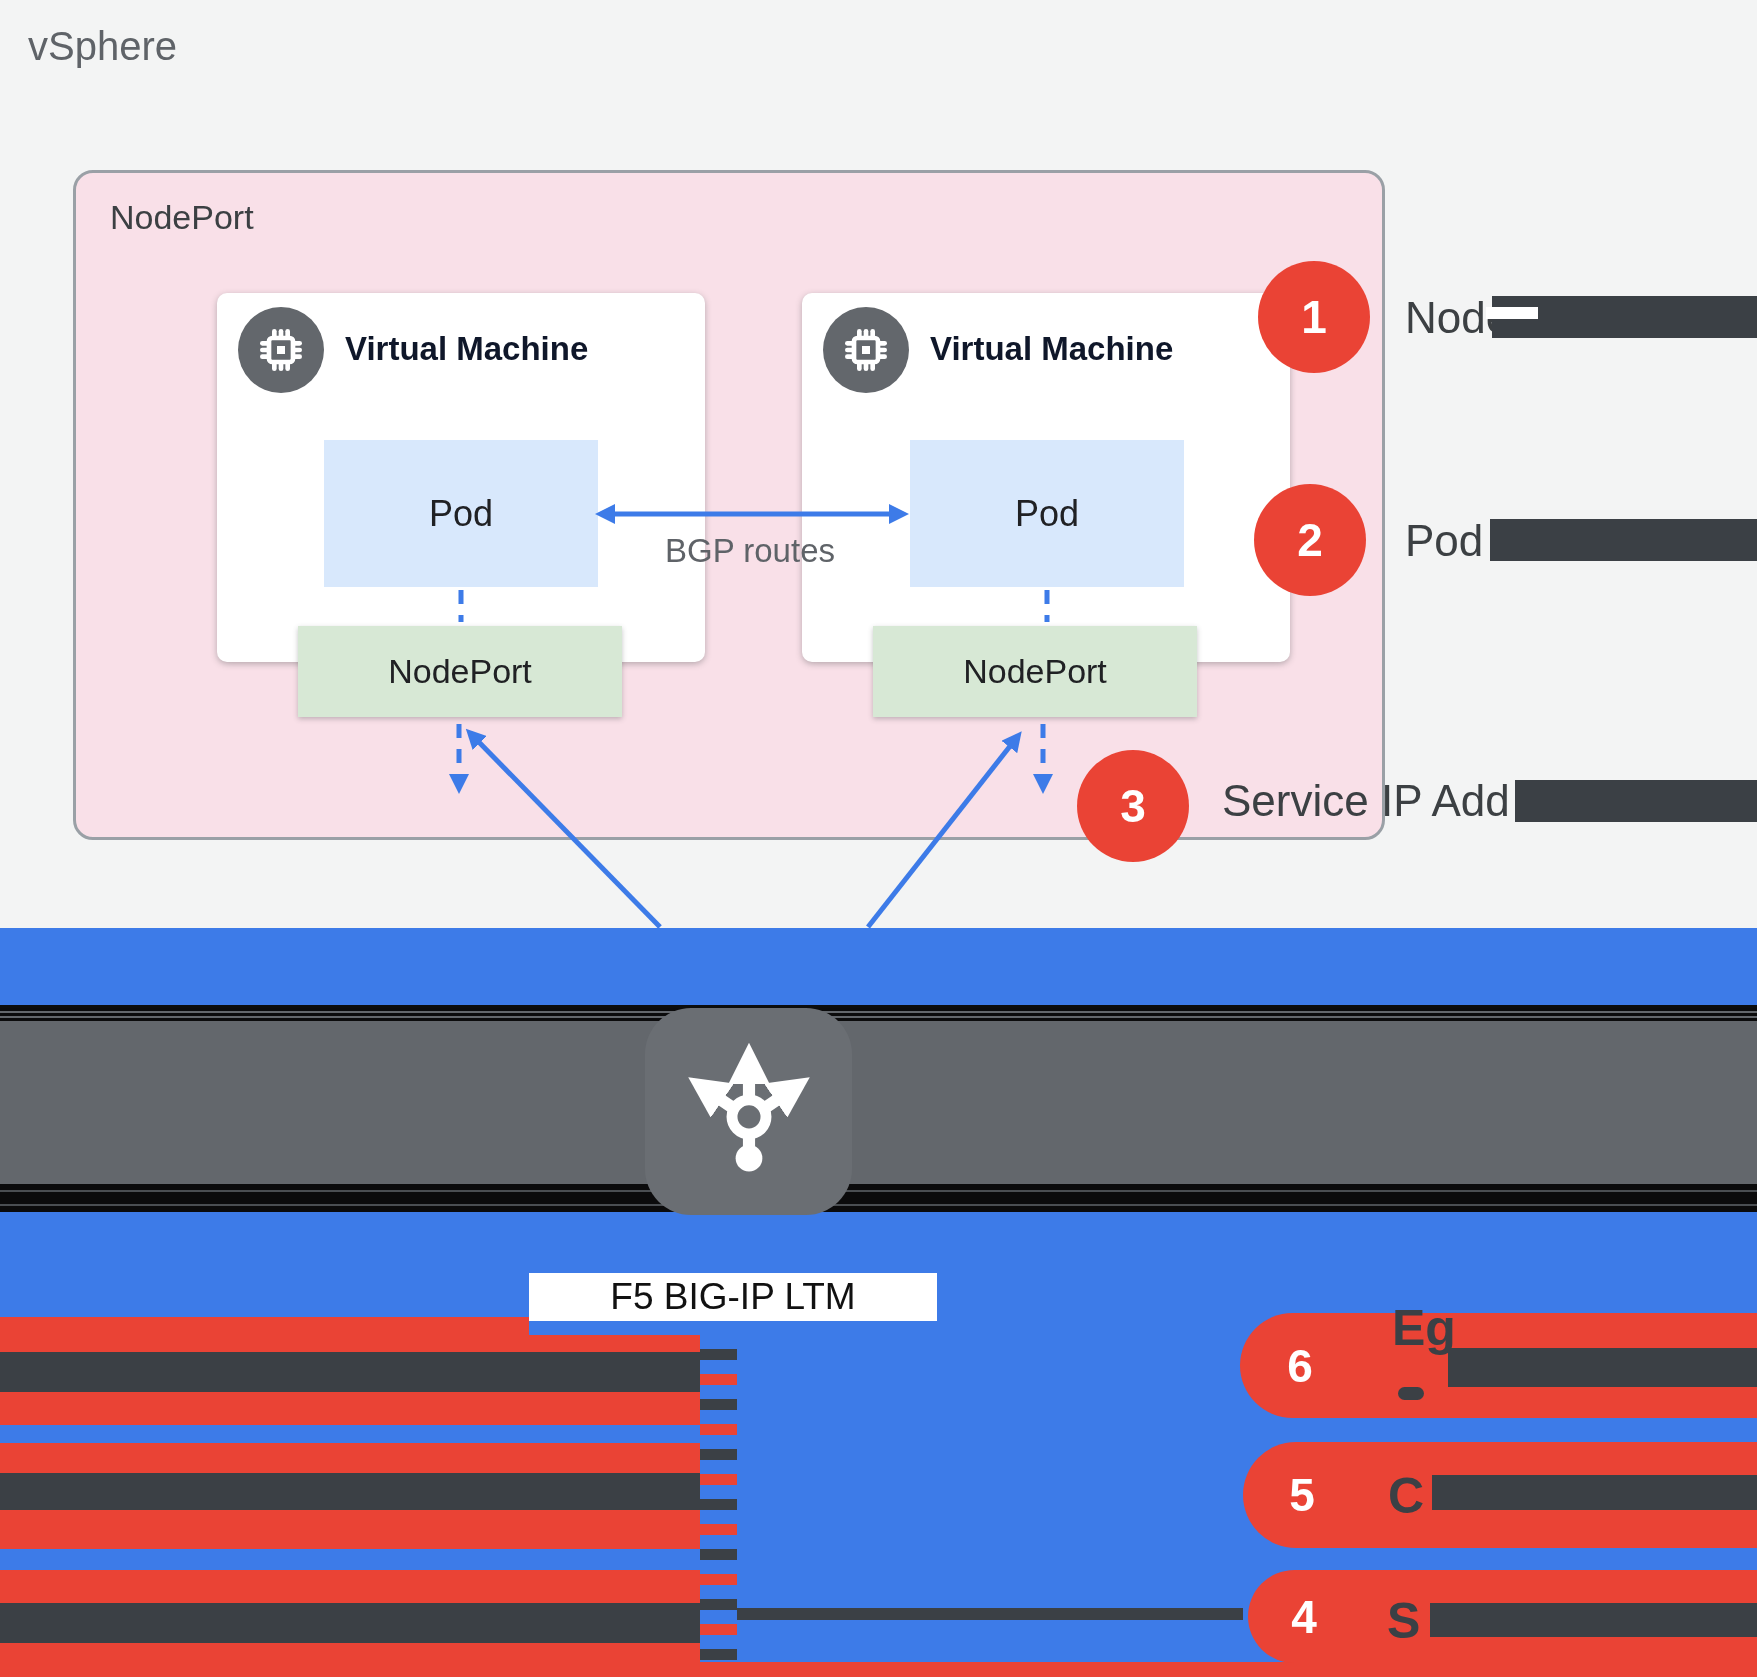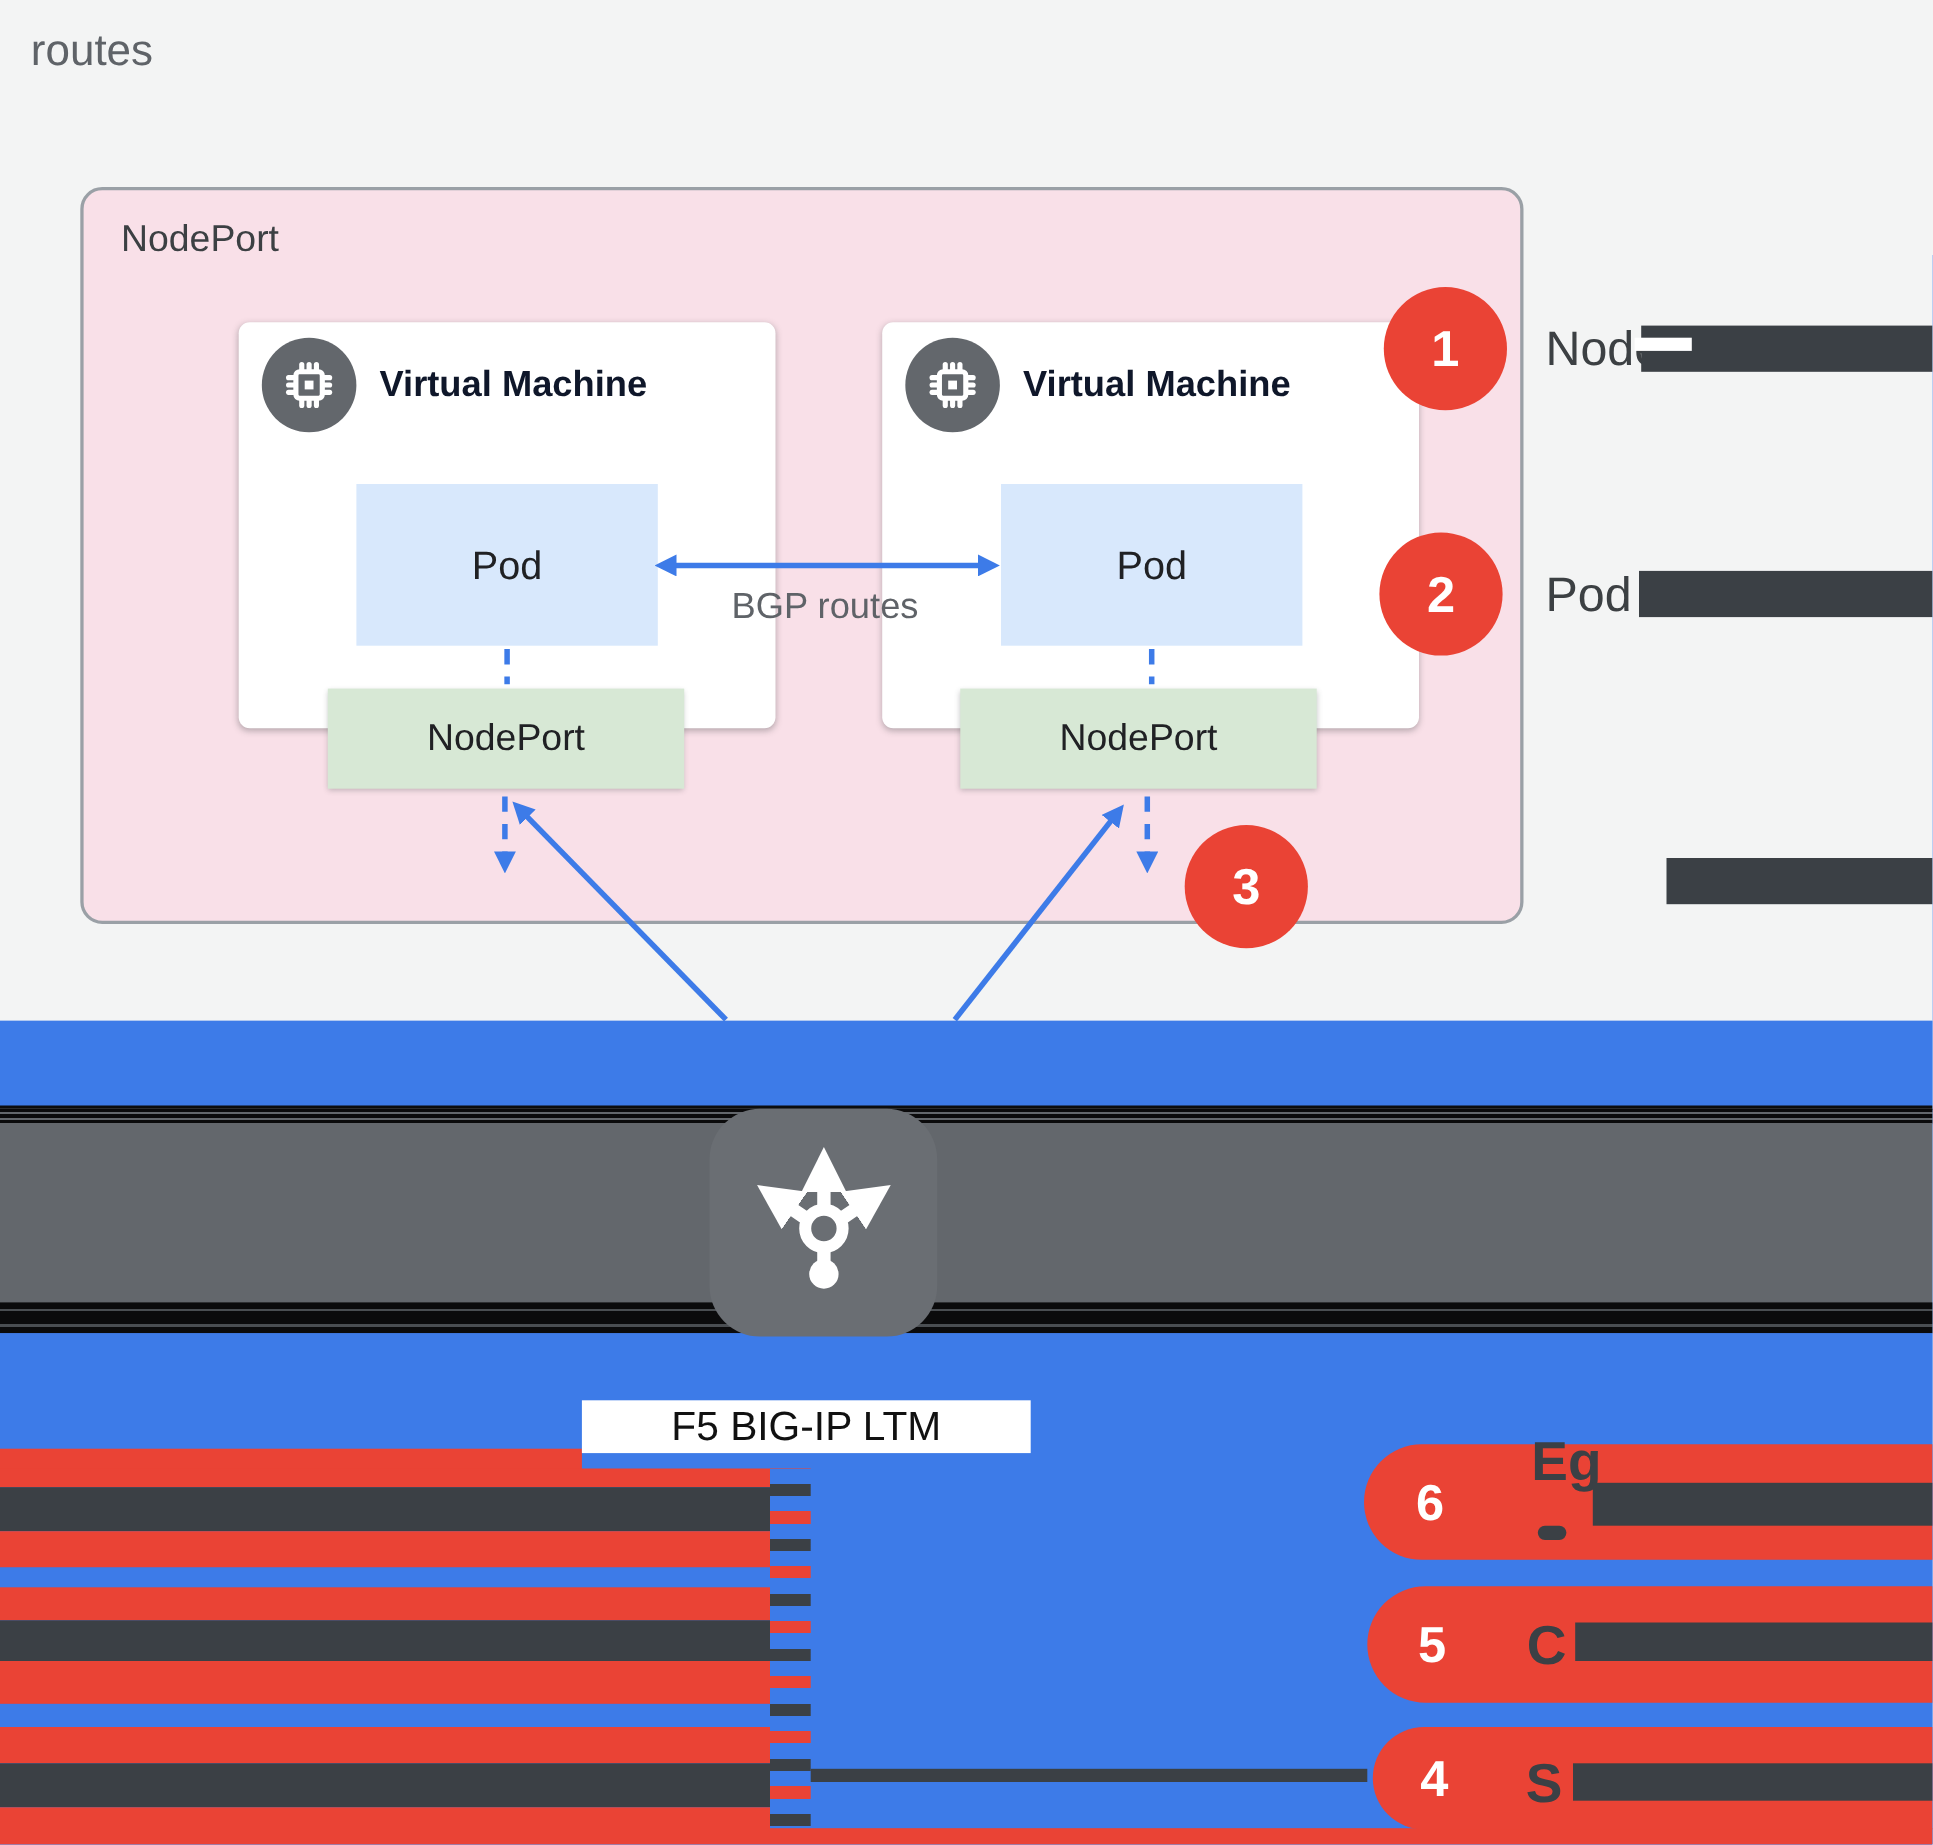--- a/index.html
+++ b/index.html
@@ -48,21 +48,21 @@
   .pill{background:#EA4335;border-radius:56px 0 0 56px;}
   .pill-num{color:#FFFFFF;font-size:46px;font-weight:600;}
   .frag{color:#3B4045;font-size:50px;font-weight:bold;}
 </style>
 </head>
 <body>
 
 <div id="stage">
 
   <div class="abs top-bg"></div>
-  <div class="abs vsphere">routes</div>
+  <div class="abs vsphere">vSphere</div>
 
   <div class="abs cluster"></div>
   <div class="abs cluster-label">NodePort</div>
 
   <div class="abs vm vm1"></div>
   <div class="abs vm vm2"></div>
 
   <div class="abs vm-icon flexc" style="left:238px;">
     <svg width="64" height="64" viewBox="0 0 96 96">
       <g stroke="#fff" stroke-width="7" fill="none" stroke-linecap="round">
@@ -141,20 +141,21 @@
 
   <div class="abs acircle flexc" style="left:1254px;top:484px;">
     <span>2</span>
   </div>
   <div class="abs alabel" style="left:1405px;top:516px;">Pod</div>
   <div class="abs redact" style="left:1490px;top:519px;width:267px;height:42px;"></div>
 
   <div class="abs acircle flexc" style="left:1077px;top:750px;">
     <span>3</span>
   </div>
+  <div class="abs alabel" style="left:1222px;top:776px;">Service IP Add</div>
   <div class="abs redact" style="left:1515px;top:780px;width:242px;height:42px;"></div>
 
   <div class="abs blue-band"></div>
   <div class="abs black-line"></div>
   <div class="abs gray-band"></div>
   <div class="abs streak-top"></div>
   <div class="abs streak-bottom"></div>
 
   <div class="abs bottom-bg"></div>
 

